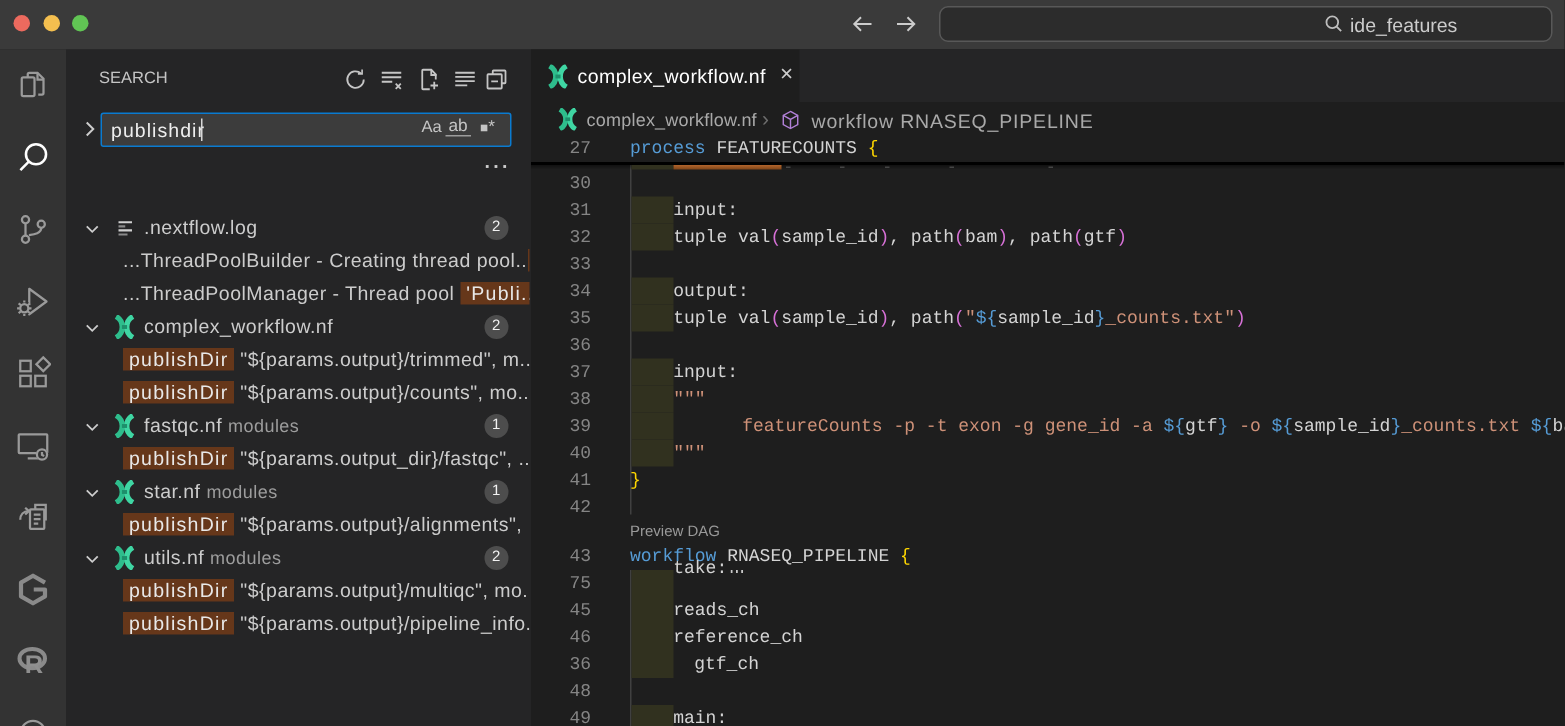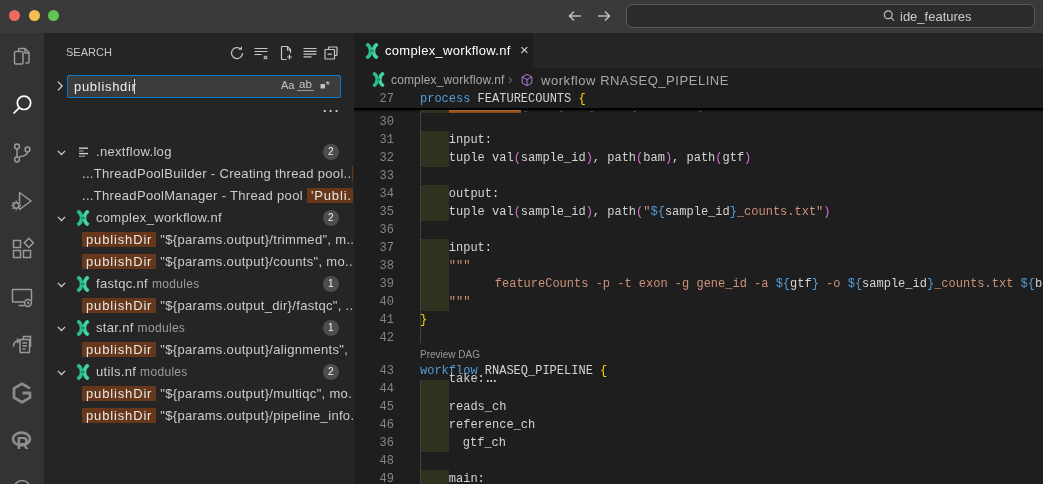--- a/index.html
+++ b/index.html
@@ -240,21 +240,21 @@
 <div class="cl" style="top:184.5px;padding-left:46px;">    <span class="s">featureCounts -p -t exon -g gene_id -a </span><span class="b">${</span>gtf<span class="b">}</span><span class="s"> -o </span><span class="b">${</span>sample_id<span class="b">}</span><span class="s">_counts.txt </span><span class="b">${</span>bam<span class="b">}</span></div>
 <div class="olv" style="top:202.5px;"></div>
 <div class="ln" style="top:202.5px;">40</div>
 <div class="cl" style="top:202.5px;">    <span class="s">"""</span></div>
 <div class="ln" style="top:220.5px;">41</div>
 <div class="cl" style="top:220.5px;"><span class="g">}</span></div>
 <div class="ln" style="top:238.5px;">42</div>
 <div class="ln" style="top:271.5px;">43</div>
 <div class="cl" style="top:271.5px;"><span class="b">workflow</span> RNASEQ_PIPELINE <span class="g">{</span></div>
 <div class="olv" style="top:289.5px;"></div>
-<div class="ln" style="top:289.5px;">44</div>
+<div class="ln" style="top:289.5px;">75</div>
 <div class="cl" style="top:280px;">    take:</div>
 <div class="olv" style="top:307.5px;"></div>
 <div class="ln" style="top:307.5px;">45</div>
 <div class="cl" style="top:307.5px;">    reads_ch</div>
 <div class="olv" style="top:325.5px;"></div>
 <div class="ln" style="top:325.5px;">46</div>
 <div class="cl" style="top:325.5px;">    reference_ch</div>
 <div class="olv" style="top:343.5px;"></div>
 <div class="ln" style="top:343.5px;">36</div>
 <div class="cl" style="top:343.5px;padding-left:14px;">    gtf_ch</div>

